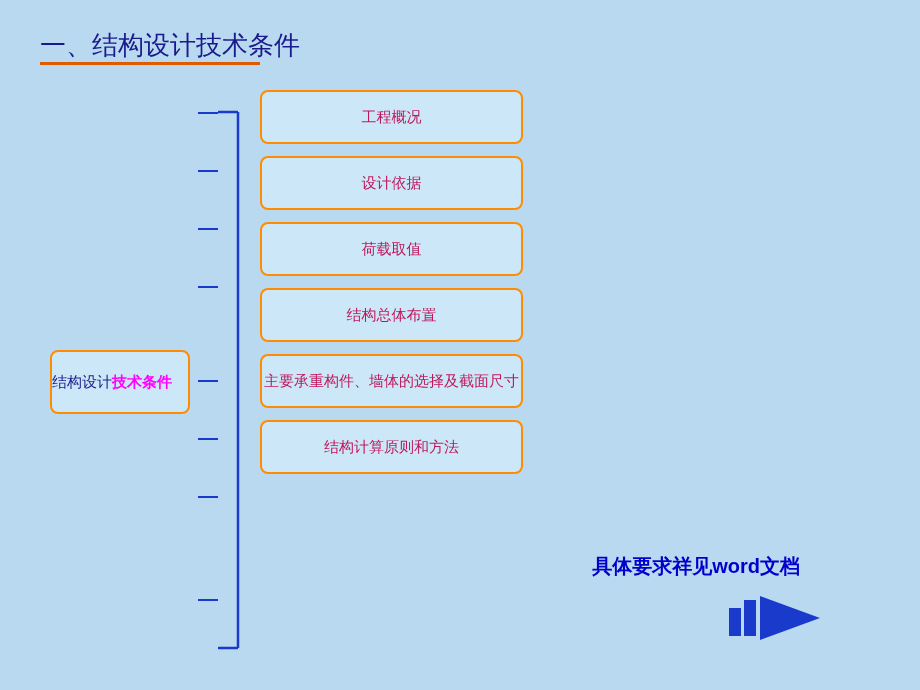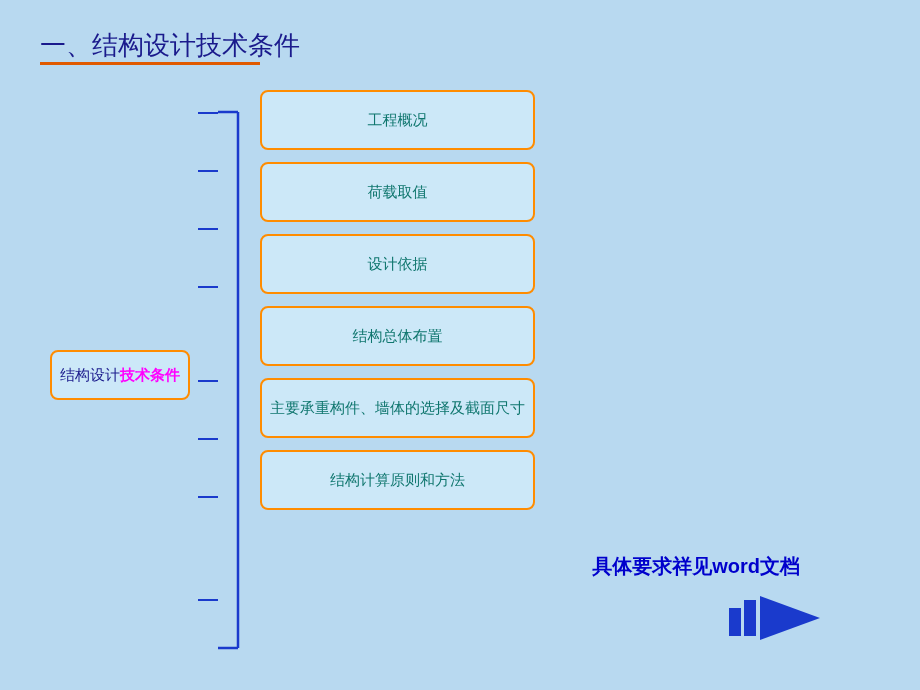--- a/index.html
+++ b/index.html
@@ -38,27 +38,27 @@
       right: 20px;
       bottom: 20px;
     }
 
     
     .root-node {
       position: absolute;
       top: 260px;
       left: 30px;
       width: 140px;
-      height: 50px;
+      height: 64px;
       border: 2px solid #ff8c00;
       border-radius: 8px;
       background: #cce8f8;
       display: flex;
       align-items: center;
-      justify-content: center;
+      justify-content: flex-start;
       font-size: 15px;
       color: #1a1a8c;
     }
 
     .root-node .highlight {
       color: #ff00ff;
       font-weight: bold;
     }
 
     
@@ -81,28 +81,28 @@
     }
 
     .branch-node {
       border: 2px solid #ff8c00;
       border-radius: 8px;
       background: #cce8f8;
       display: flex;
       align-items: center;
       justify-content: center;
       font-size: 15px;
-      color: #0f766e;
-      height: 60px;
+      color: #be185d;
+      height: 54px;
       padding: 0 18px;
       white-space: nowrap;
     }
 
     .branch-node.wide {
-      padding: 0 8px;
+      padding: 0 2px;
     }
 
     
     .note-text {
       position: absolute;
       bottom: 90px;
       right: 100px;
       color: #0000cc;
       font-size: 20px;
       font-weight: bold;
@@ -163,22 +163,22 @@
     <line x1="30" y1="139" x2="10" y2="139" stroke="#1a3acc" stroke-width="2"></line>
     <line x1="30" y1="197" x2="10" y2="197" stroke="#1a3acc" stroke-width="2"></line>
     <line x1="30" y1="291" x2="10" y2="291" stroke="#1a3acc" stroke-width="2"></line>
     <line x1="30" y1="349" x2="10" y2="349" stroke="#1a3acc" stroke-width="2"></line>
     <line x1="30" y1="407" x2="10" y2="407" stroke="#1a3acc" stroke-width="2"></line>
     <line x1="30" y1="510" x2="10" y2="510" stroke="#1a3acc" stroke-width="2"></line>
   </svg>
 
   <div class="branches">
     <div class="branch-node">工程概况</div>
+    <div class="branch-node">设计依据</div>
     <div class="branch-node">荷载取值</div>
-    <div class="branch-node">设计依据</div>
     <div class="branch-node">结构总体布置</div>
     <div class="branch-node wide">主要承重构件、墙体的选择及截面尺寸</div>
     <div class="branch-node">结构计算原则和方法</div>
   </div>
 
   <div class="note-text">具体要求祥见word文档</div>
 
   <div class="arrow-container">
     <div class="arrow-bars">
       <div class="arrow-bar" style="height:28px;"></div>

